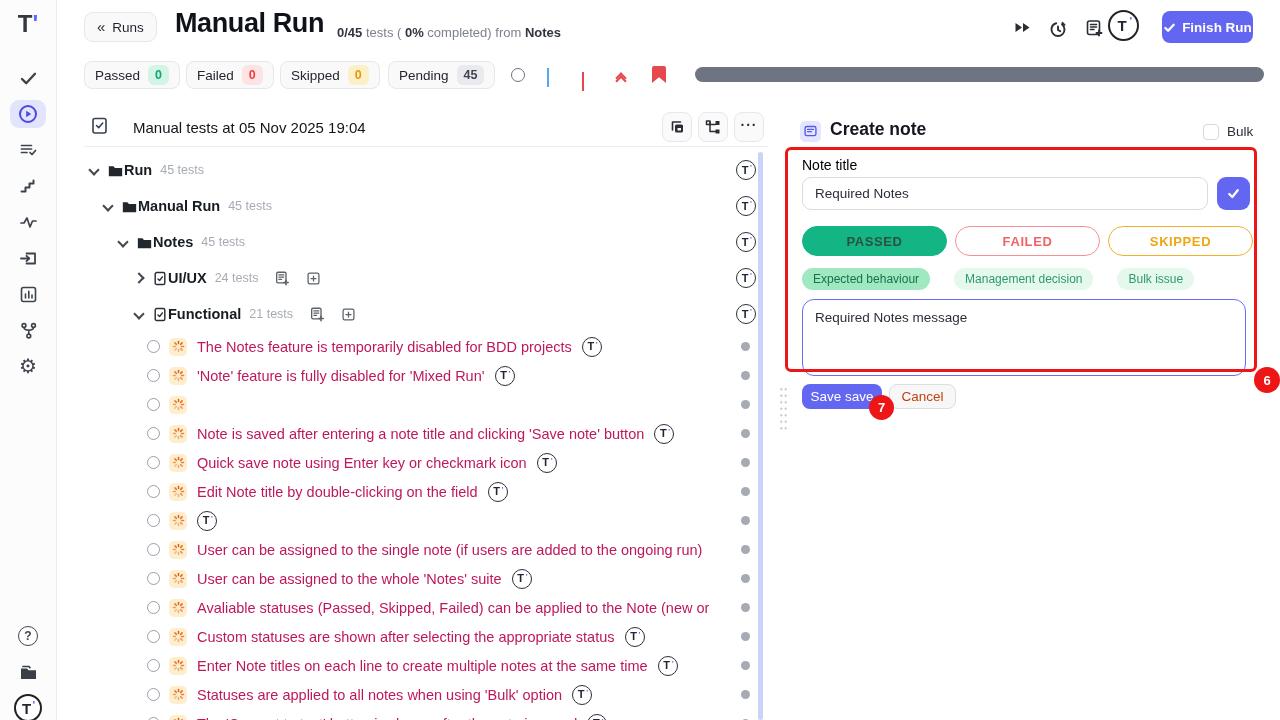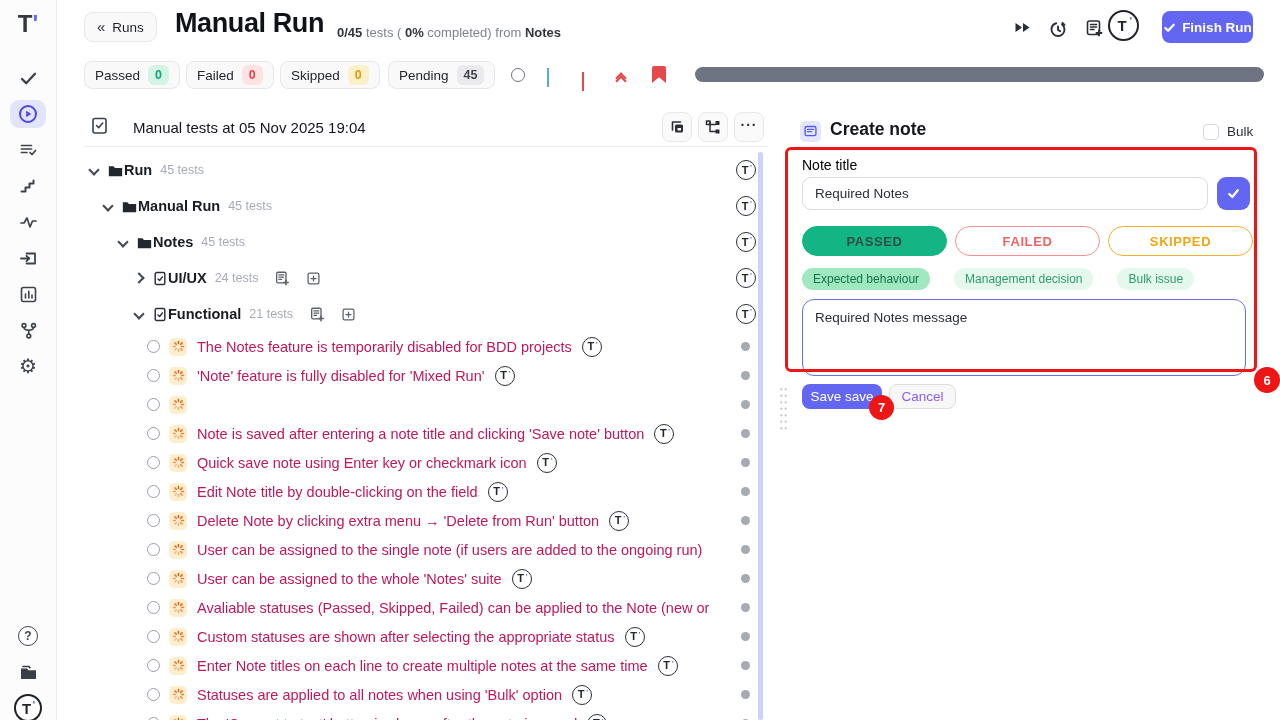--- a/index.html
+++ b/index.html
@@ -119,21 +119,21 @@
   .tag { height:22px; padding:0 11px; border-radius:11px; font-size:12px;
     display:flex; align-items:center; }
   .tag.sel { background:#9fe8c0; color:#14734c; }
   .tag.dim { background:#e4f8ec; color:#2f9a70; }
   .note-msg { left:802px; top:299px; width:444px; height:77px; border:1.6px solid #6a6df2;
     border-radius:12px; padding:10px 12px; font-size:13.5px; color:#2a2f38;
     font-family:"Liberation Sans", sans-serif; outline:none; resize:none; background:#fff; }
   .save-btn { left:802px; top:384px; width:80px; height:25px; background:#6366f1; border:none;
     border-radius:8px; color:#fff; font-size:13.5px; display:flex; align-items:center; justify-content:center; }
   .cancel-btn { left:889px; top:384px; width:67px; height:25px; background:#f7f7f8;
-    border:1px solid #dcdee2; border-radius:8px; color:#8b5cf6; font-size:13.5px;
+    border:1px solid #dcdee2; border-radius:8px; color:#c2410c; font-size:13.5px;
     display:flex; align-items:center; justify-content:center; }
 
   
   .anno-rect { left:785px; top:147px; width:472px; height:225px; border:3px solid #ed1515;
     border-radius:6px; pointer-events:none; z-index:5; }
   .anno-badge { width:26px; height:26px; border-radius:50%; background:#ed1515; color:#fff;
     font-size:13px; font-weight:800; display:flex; align-items:center; justify-content:center;
     z-index:6; pointer-events:none; }
   .grip { left:779px; top:386px; width:9px; height:46px;
     background-image:radial-gradient(circle, #c6c8cd 1.1px, transparent 1.3px);
@@ -529,21 +529,20 @@
           <path d="M7 1.5v2.2"></path>
           <path d="M10.9 3.1L9.3 4.7" opacity=".9"></path>
           <path d="M12.5 7h-2.2" opacity=".75"></path>
           <path d="M10.9 10.9L9.3 9.3" opacity=".6"></path>
           <path d="M7 12.5v-2.2" opacity=".45"></path>
           <path d="M3.1 10.9l1.6-1.6" opacity=".35"></path>
           <path d="M1.5 7h2.2" opacity=".55"></path>
           <path d="M3.1 3.1l1.6 1.6" opacity=".8"></path>
         </svg>
       </span>
-      <span class="ttl">Delete Note by clicking extra menu → 'Delete from Run' button</span>
       <span class="tmini">
         <b>T</b>
         <i>'</i>
       </span>
       <span class="gdot"></span>
     </div>
   <div class="trow indt">
       <span class="radio"></span>
       <span class="spark">
         <svg class="ic" width="13" height="13" viewBox="0 0 14 14" style="stroke:#e8590c;stroke-width:1.6">

